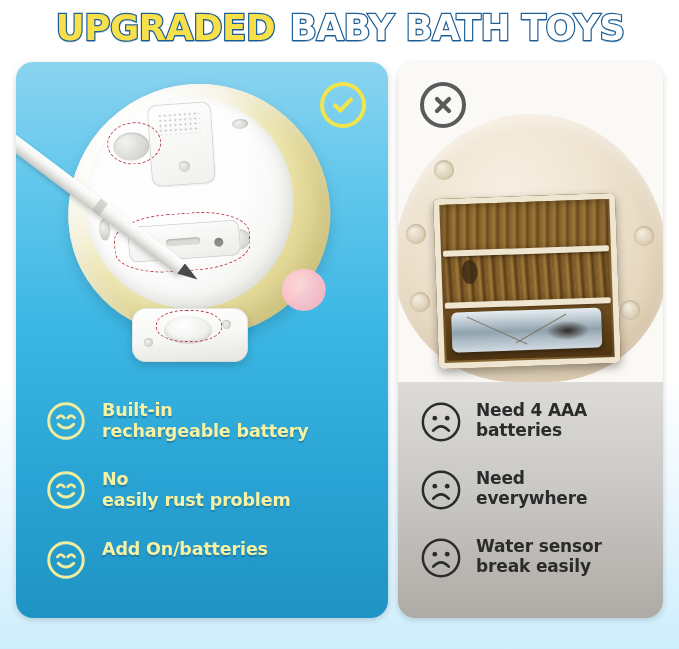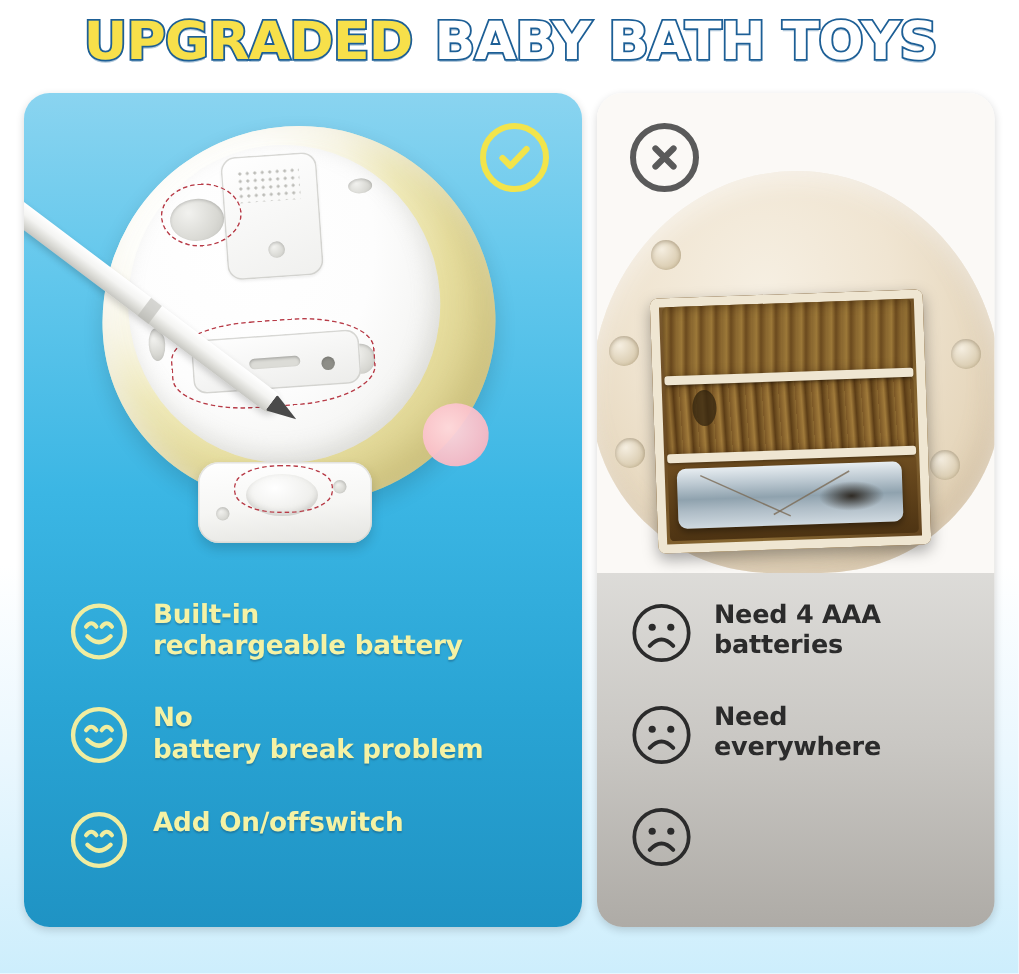--- a/index.html
+++ b/index.html
@@ -434,31 +434,31 @@
       </div>
 
       <div class="bullet">
         <svg class="face" viewBox="0 0 44 44">
           <circle cx="22" cy="22" r="19" fill="none" stroke="#f0eda0" stroke-width="3.2"></circle>
           <path d="M12.5 18.5 q3.8 -5 7.6 0" fill="none" stroke="#f0eda0" stroke-width="3" stroke-linecap="round"></path>
           <path d="M23.9 18.5 q3.8 -5 7.6 0" fill="none" stroke="#f0eda0" stroke-width="3" stroke-linecap="round"></path>
           <path d="M13.5 25.5 q8.5 8.5 17 0" fill="none" stroke="#f0eda0" stroke-width="3.2" stroke-linecap="round"></path>
         </svg>
         <div class="bullet-text">No
-battery break problem</div>
+easily rust problem</div>
       </div>
 
       <div class="bullet">
         <svg class="face" viewBox="0 0 44 44">
           <circle cx="22" cy="22" r="19" fill="none" stroke="#f0eda0" stroke-width="3.2"></circle>
           <path d="M12.5 18.5 q3.8 -5 7.6 0" fill="none" stroke="#f0eda0" stroke-width="3" stroke-linecap="round"></path>
           <path d="M23.9 18.5 q3.8 -5 7.6 0" fill="none" stroke="#f0eda0" stroke-width="3" stroke-linecap="round"></path>
           <path d="M13.5 25.5 q8.5 8.5 17 0" fill="none" stroke="#f0eda0" stroke-width="3.2" stroke-linecap="round"></path>
         </svg>
-        <div class="bullet-text">Add On/offswitch</div>
+        <div class="bullet-text">Add On/batteries</div>
       </div>
 
     </div>
   </div>
 
   <div class="panel panel-bad">
 
     <div class="photo photo-bad">
 
       <div class="casing">
@@ -515,18 +515,20 @@
 everywhere</div>
       </div>
 
       <div class="bullet">
         <svg class="face" viewBox="0 0 44 44">
           <circle cx="22" cy="22" r="19" fill="none" stroke="#2b2b2b" stroke-width="2.6"></circle>
           <circle cx="15.5" cy="18" r="2.5" fill="#2b2b2b"></circle>
           <circle cx="28.5" cy="18" r="2.5" fill="#2b2b2b"></circle>
           <path d="M13.8 31 q8.2 -9 16.4 0" fill="none" stroke="#2b2b2b" stroke-width="2.8" stroke-linecap="round"></path>
         </svg>
+        <div class="bullet-text">Water sensor
+break easily</div>
       </div>
 
     </div>
   </div>
 
 </div>
 
 </body></html>

